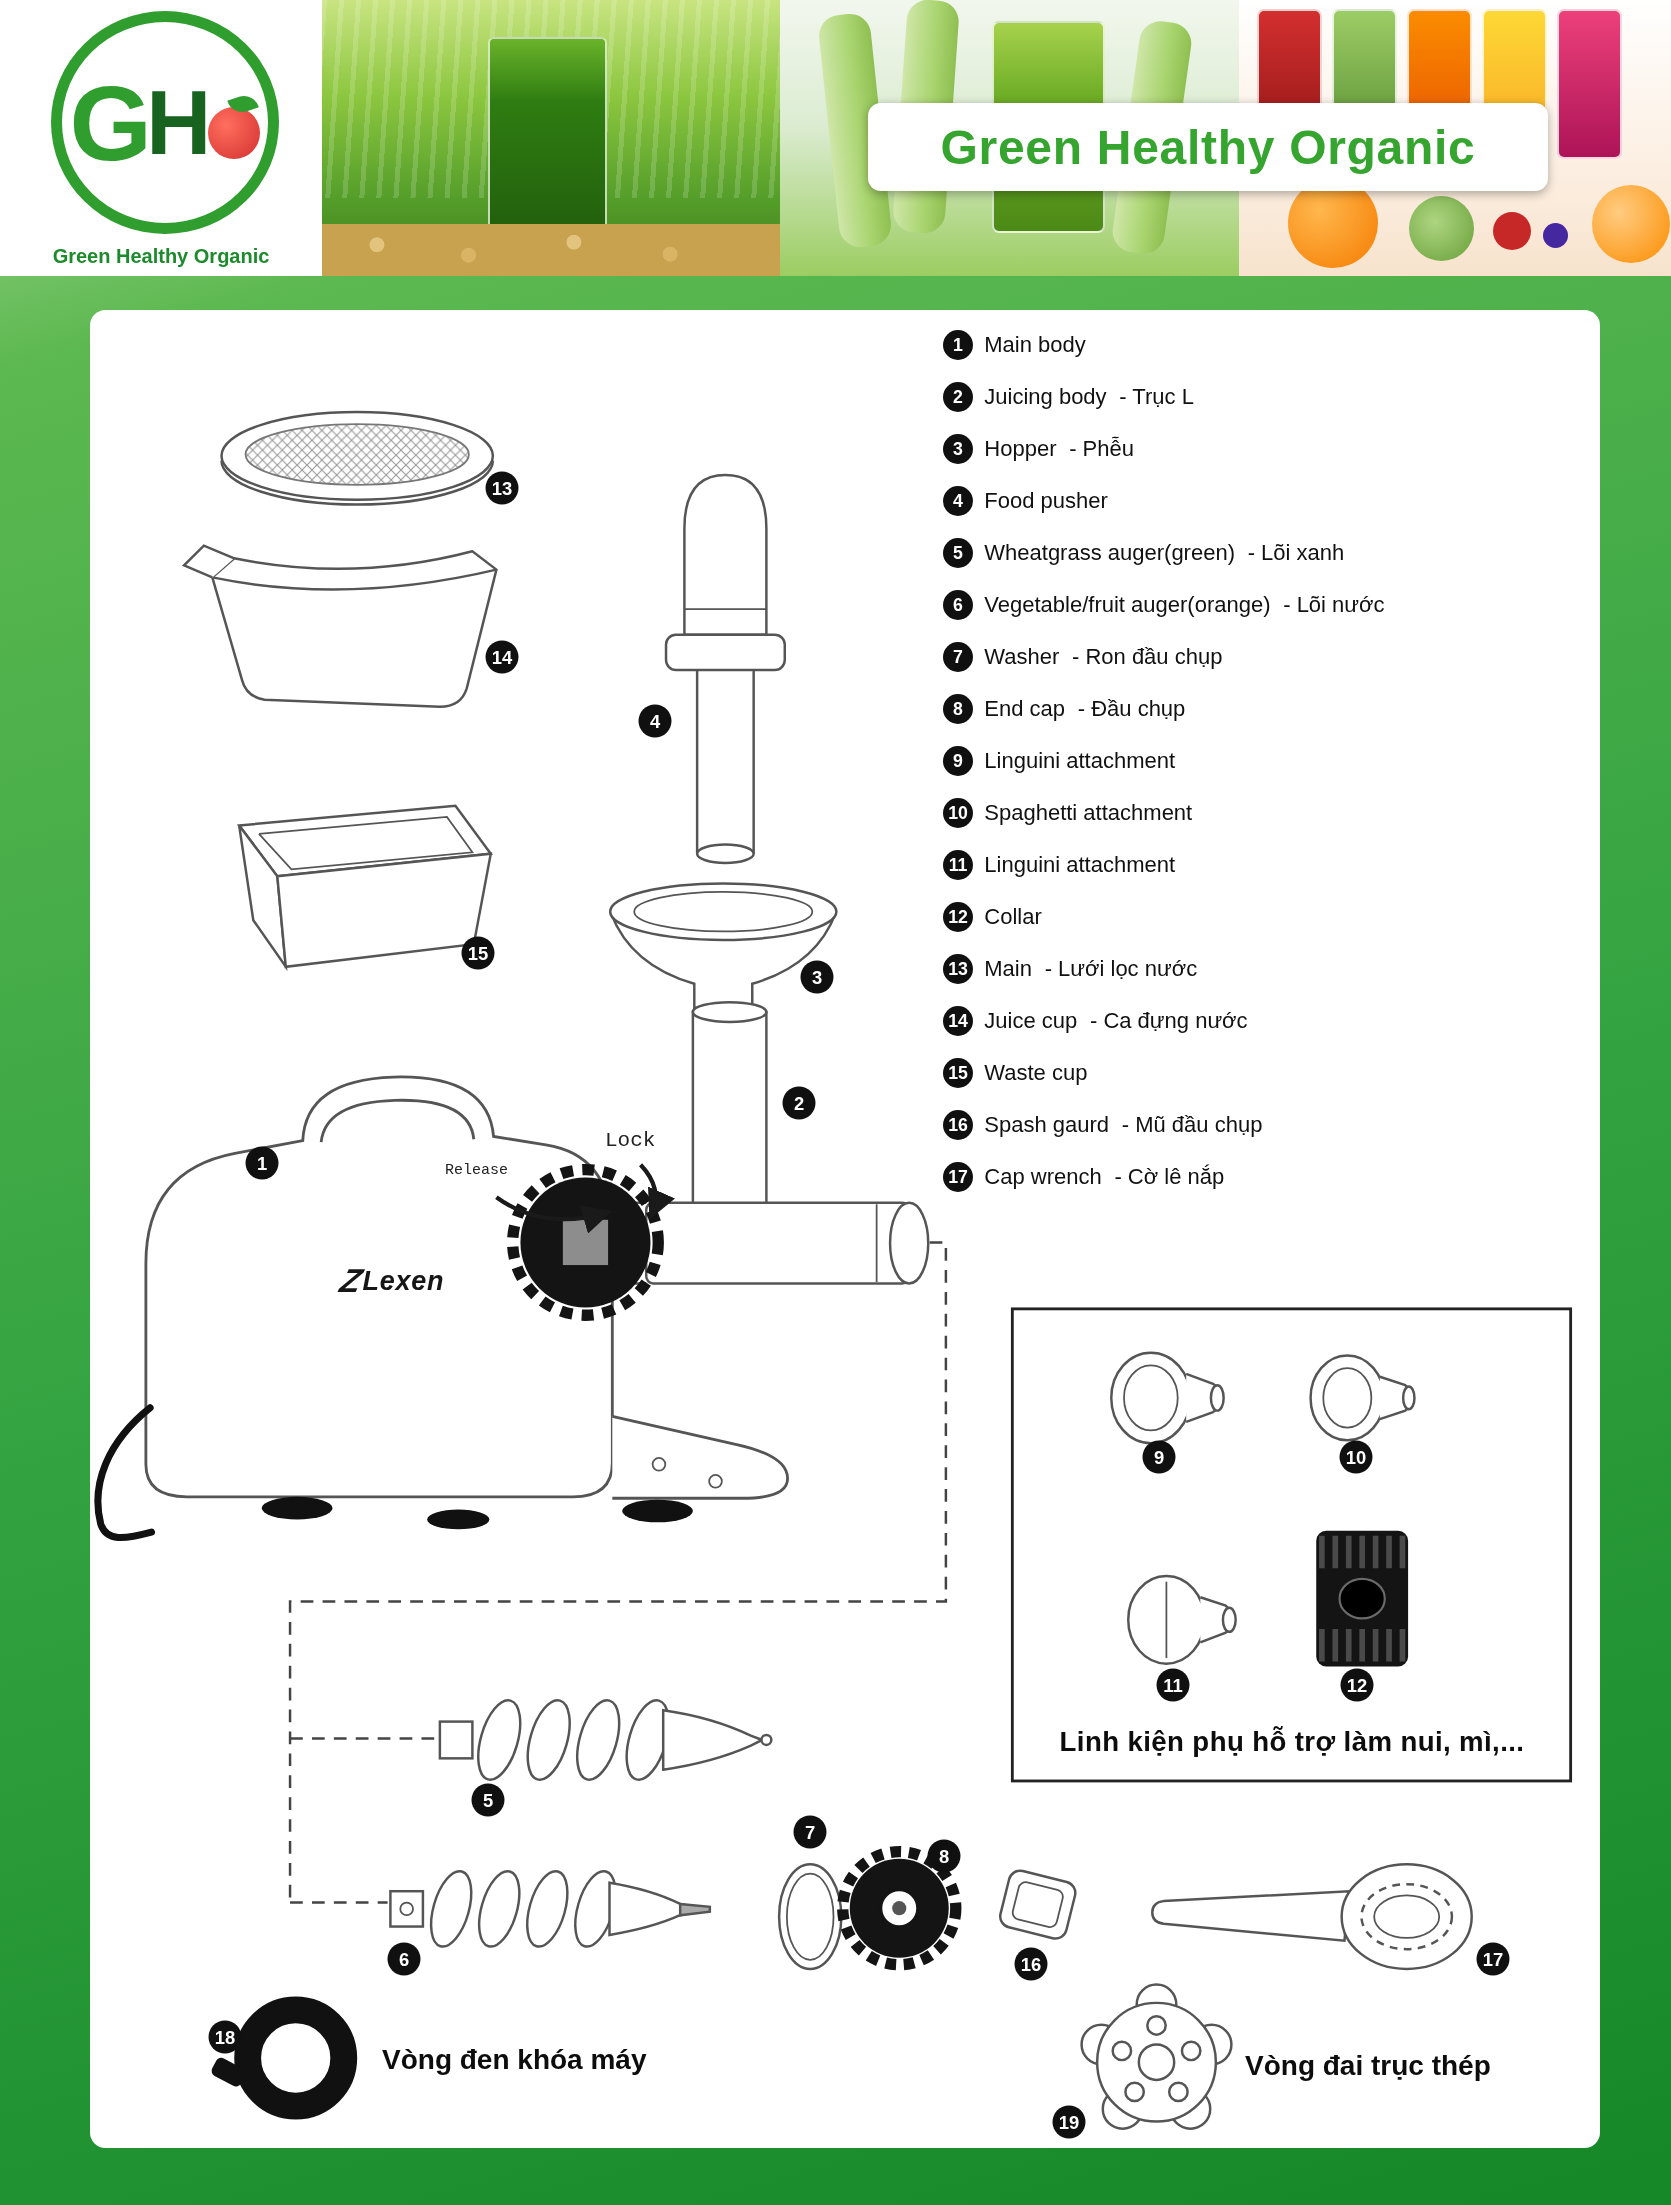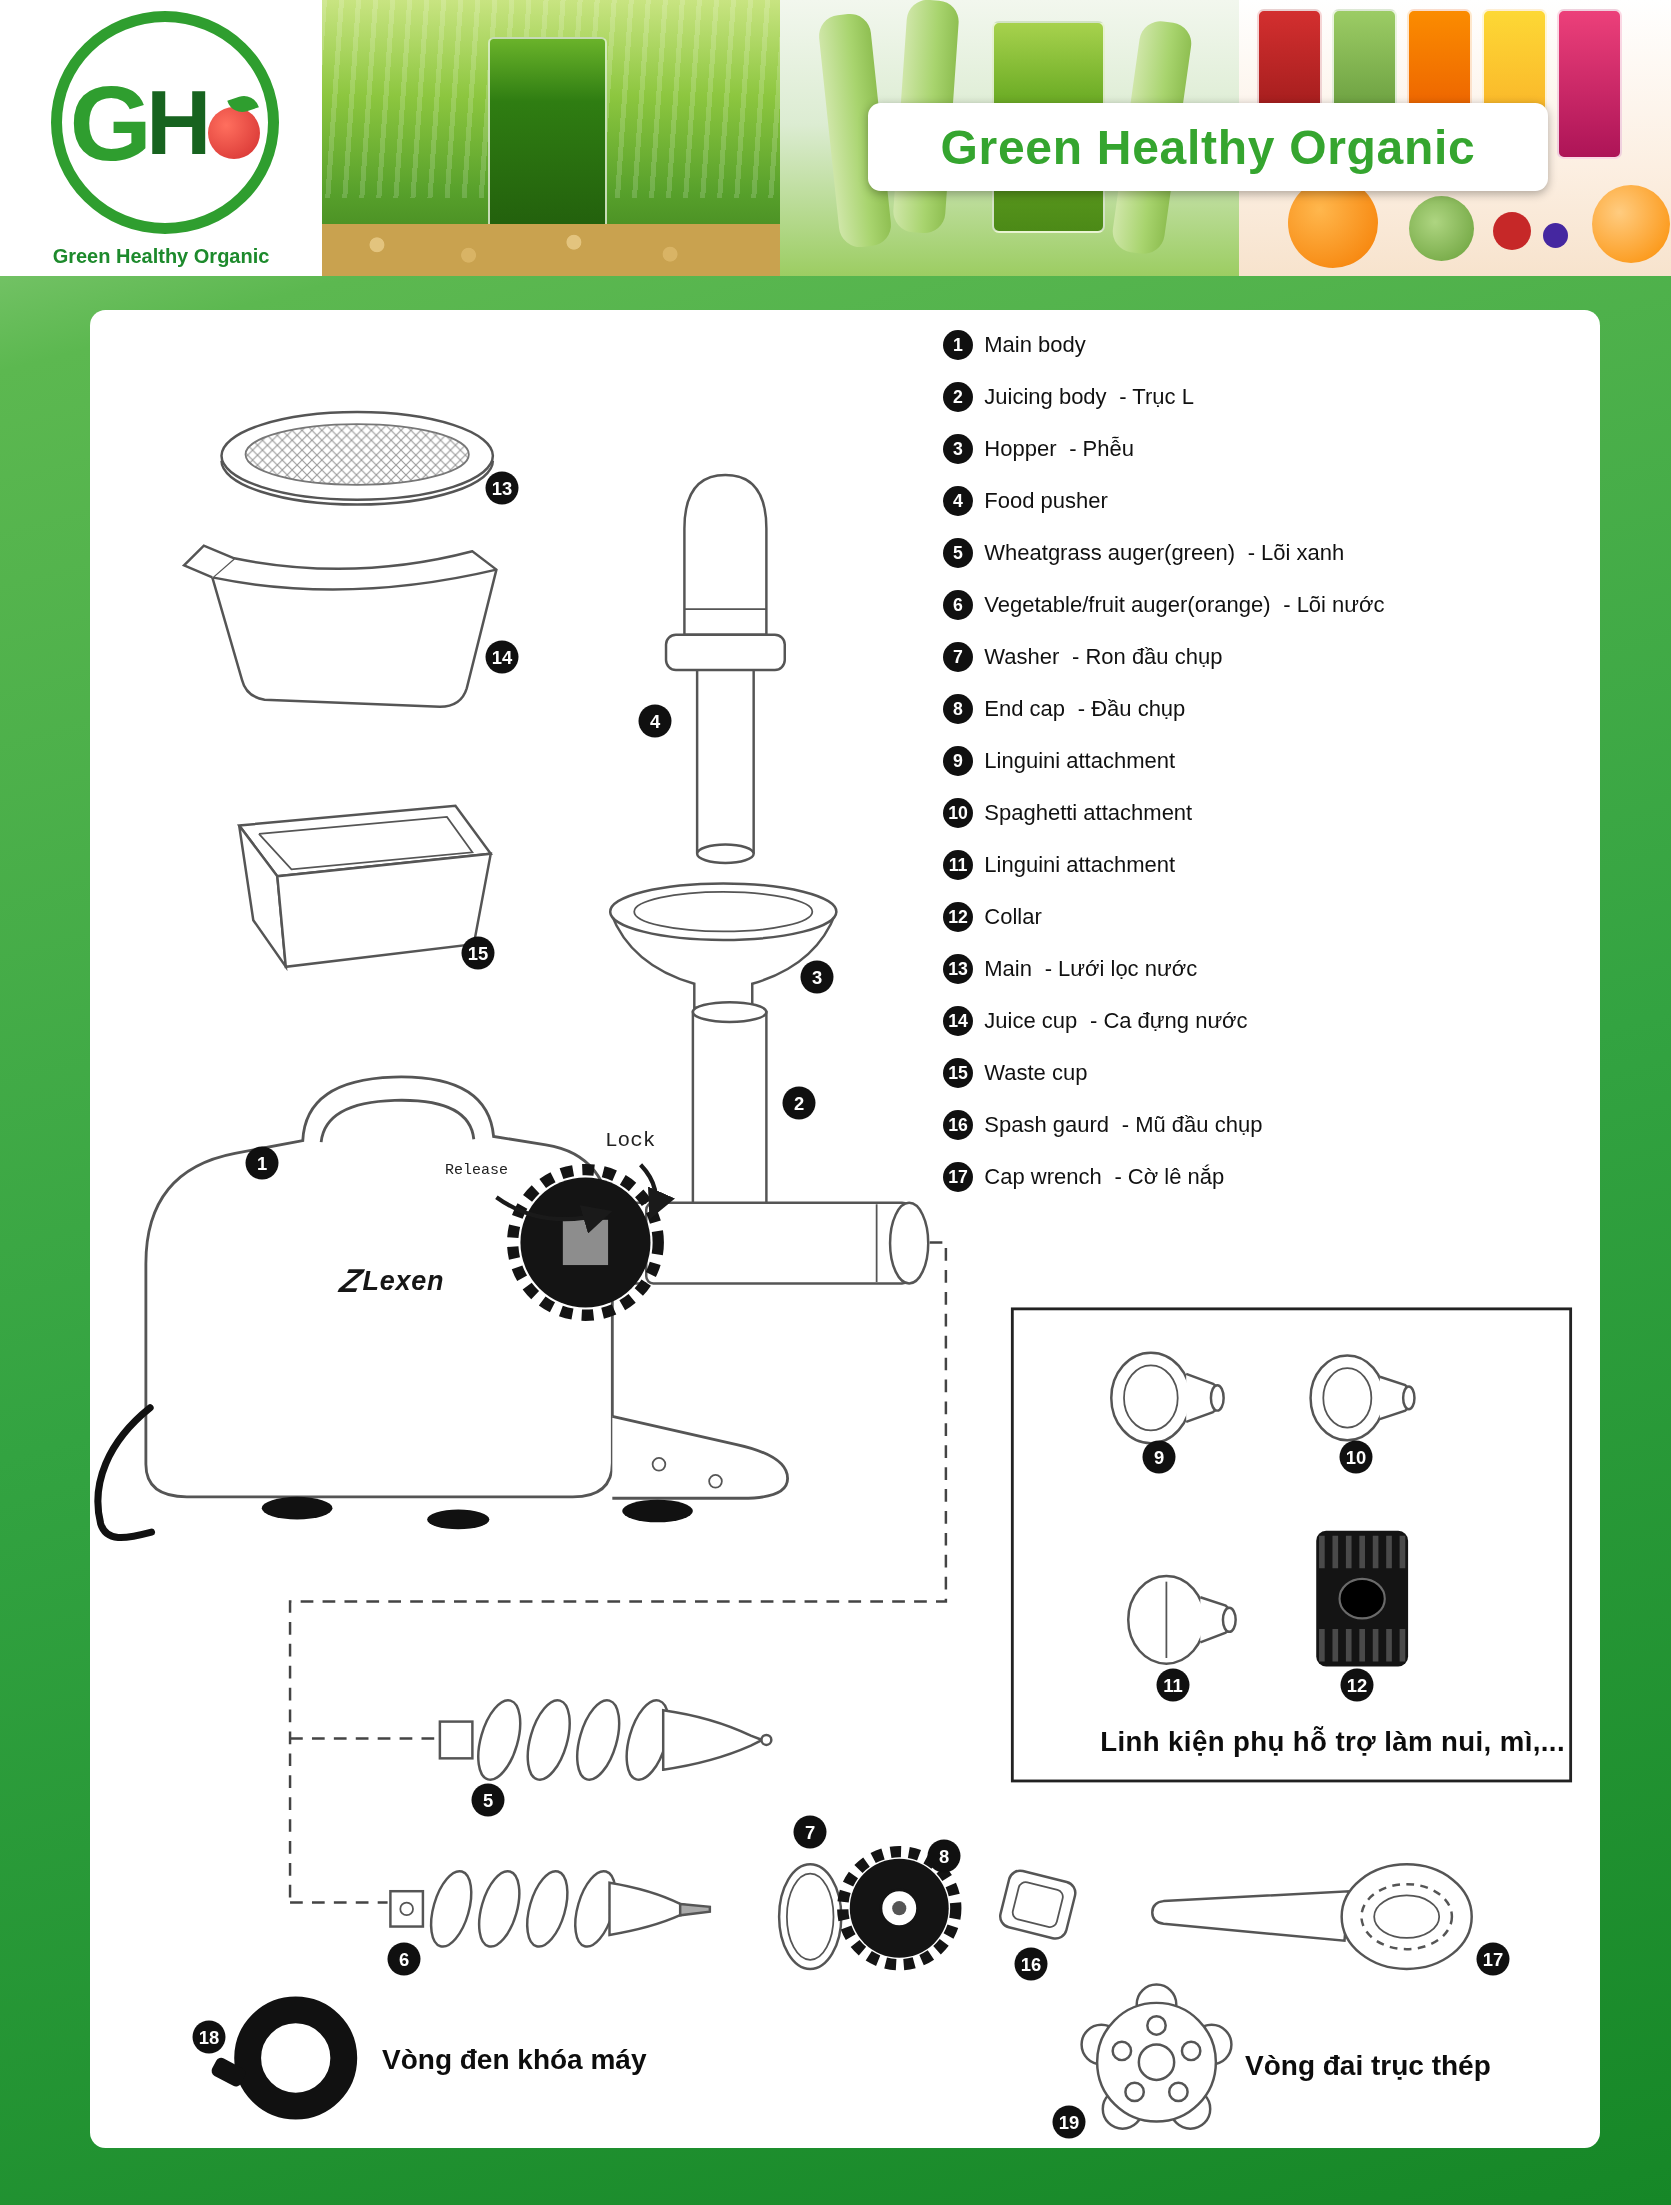--- a/index.html
+++ b/index.html
@@ -59,21 +59,21 @@
   .pname{font-size:22px;color:#111}
   .pvi{font-size:22px;color:#111;margin-left:12.7px}
 
   
   .olabel{position:absolute;color:#222}
   .serif{font-family:Liberation Mono, monospace}
   .lexen-logo{position:absolute;left:341px;top:1262px;display:flex;align-items:center;color:#161616;
               font-weight:bold;font-style:italic}
   .lexen-z{font-size:33px;transform:skewX(-14deg);margin-right:1.4px}
   .lexen-word{font-size:27px;letter-spacing:0.7px}
-  .inset-caption{position:absolute;left:1019px;top:1726px;width:546px;text-align:right;
+  .inset-caption{position:absolute;left:1019px;top:1726px;width:546px;text-align:center;
                  font-size:27.6px;font-weight:bold;letter-spacing:0.4px;color:#0d0d0d}
   .ring-label{position:absolute;font-size:28px;font-weight:bold;color:#0d0d0d}
 
   
   .footer{position:absolute;left:0;top:2149px;width:1672px;height:57px;
           background:linear-gradient(90deg,#12a012,#0b7d0b)}
   .footer-white{position:absolute;left:0;top:0;width:565px;height:57px;background:#fff;
           clip-path:polygon(0 0,515px 0,563px 57px,0 57px)}
   .phone{position:absolute;left:68px;top:0;height:57px;line-height:57px;font-size:42px;font-weight:bold;
          color:#0c960c;letter-spacing:2.8px}
@@ -313,21 +313,21 @@
   <div class="dbadge" style="left:944px;top:1856px">8</div>
   <div class="dbadge" style="left:1159px;top:1457px">9</div>
   <div class="dbadge" style="left:1356px;top:1457px">10</div>
   <div class="dbadge" style="left:1173px;top:1685px">11</div>
   <div class="dbadge" style="left:1357px;top:1685px">12</div>
   <div class="dbadge" style="left:502px;top:488px">13</div>
   <div class="dbadge" style="left:502px;top:657px">14</div>
   <div class="dbadge" style="left:478px;top:953px">15</div>
   <div class="dbadge" style="left:1031px;top:1964px">16</div>
   <div class="dbadge" style="left:1493px;top:1959px">17</div>
-  <div class="dbadge" style="left:209px;top:2037px">18</div>
+  <div class="dbadge" style="left:225px;top:2037px">18</div>
   <div class="dbadge" style="left:1069px;top:2122px">19</div>
 
   <div class="olabel serif" style="left:445px;top:1162px;font-size:15px">Release</div>
   <div class="olabel serif" style="left:605px;top:1129px;font-size:21px">Lock</div>
   <div class="lexen-logo">
     <span class="lexen-z">Z</span>
     <span class="lexen-word">Lexen</span>
   </div>
 
   <div class="inset-caption">Linh kiện phụ hỗ trợ làm nui, mì,...</div>

